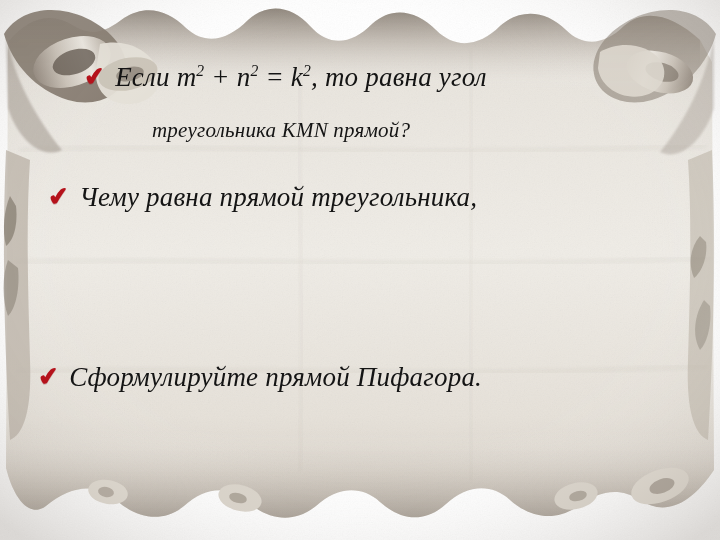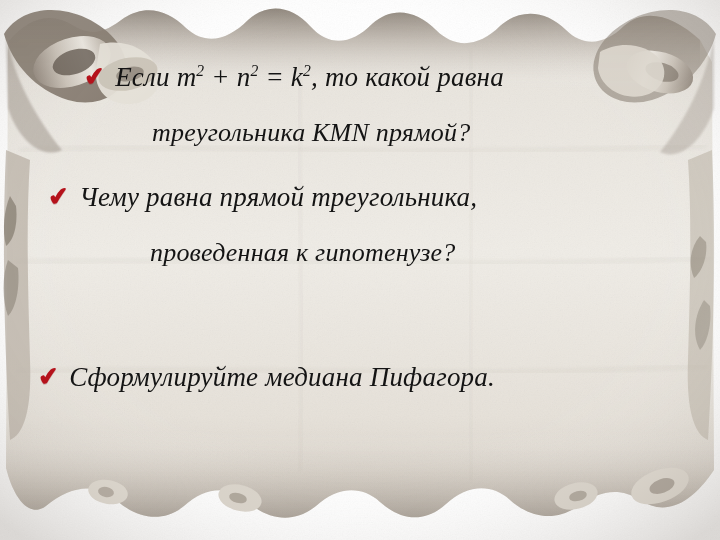--- a/index.html
+++ b/index.html
@@ -36,21 +36,21 @@
 
   .qline {
     position: absolute;
     white-space: nowrap;
     color: #141414;
     font-style: italic;
     font-size: 27px;
     letter-spacing: 0.2px;
   }
   .qline.cont {
-    font-size: 26px;
+    font-size: 21px;
   }
 
   .tick {
     color: #B5121B;
     font-style: normal;
     font-weight: bold;
     font-size: 25px;
     display: inline-block;
     margin-right: 10px;
     transform: translateY(-1px) rotate(-6deg);
@@ -214,29 +214,28 @@
       <ellipse cx="108" cy="492" rx="20" ry="12" transform="rotate(10 108 492)" fill="#ddd7cd"></ellipse>
       <ellipse cx="106" cy="492" rx="8" ry="5" transform="rotate(10 106 492)" fill="#9b9186" opacity="0.7"></ellipse>
     </g>
 
     <rect x="0" y="0" width="720" height="540" fill="url(#vign)"></rect>
   </svg>
 
   <div class="content">
 
     <div class="qline q1a">
-      <span class="tick">✔</span><span><span>Если </span><span class="mvar">m</span><sup class="sq">2</sup><span> + </span><span class="mvar">n</span><sup class="sq">2</sup><span> = </span><span class="mvar">k</span><sup class="sq">2</sup><span>, то какой равна</span></span>
+      <span class="tick">✔</span><span><span>Если </span><span class="mvar">m</span><sup class="sq">2</sup><span> + </span><span class="mvar">n</span><sup class="sq">2</sup><span> = </span><span class="mvar">k</span><sup class="sq">2</sup><span>, то равна угол</span></span>
     </div>
 
     <div class="qline cont q1b">треугольника KMN прямой?</div>
 
     <div class="qline q2a">
       <span class="tick">✔</span><span>Чему равна прямой треугольника,</span>
     </div>
 
-    <div class="qline cont q2b">проведенная к гипотенузе?</div>
 
     <div class="qline q3a">
-      <span class="tick">✔</span><span>Сформулируйте медиана Пифагора.</span>
+      <span class="tick">✔</span><span>Сформулируйте прямой Пифагора.</span>
     </div>
 
   </div>
 </div>
 
 </body></html>

